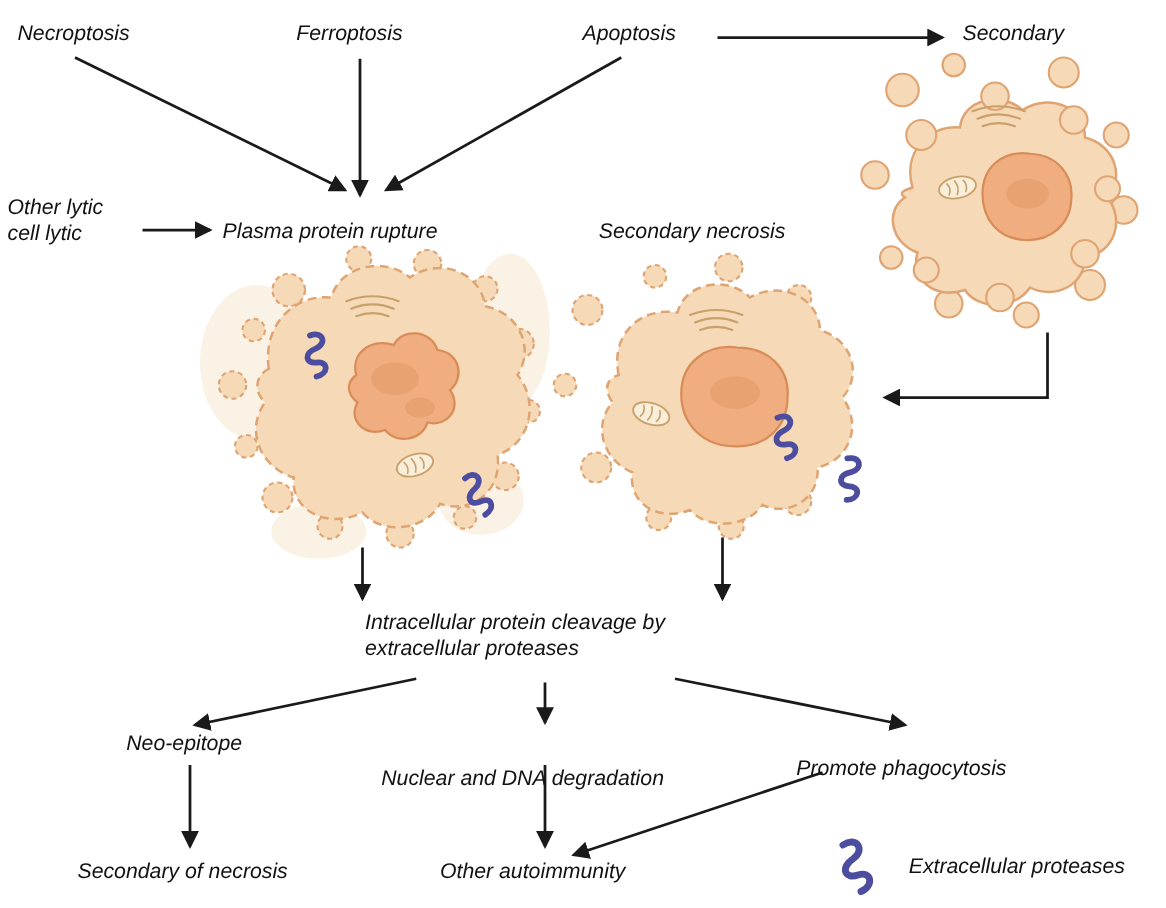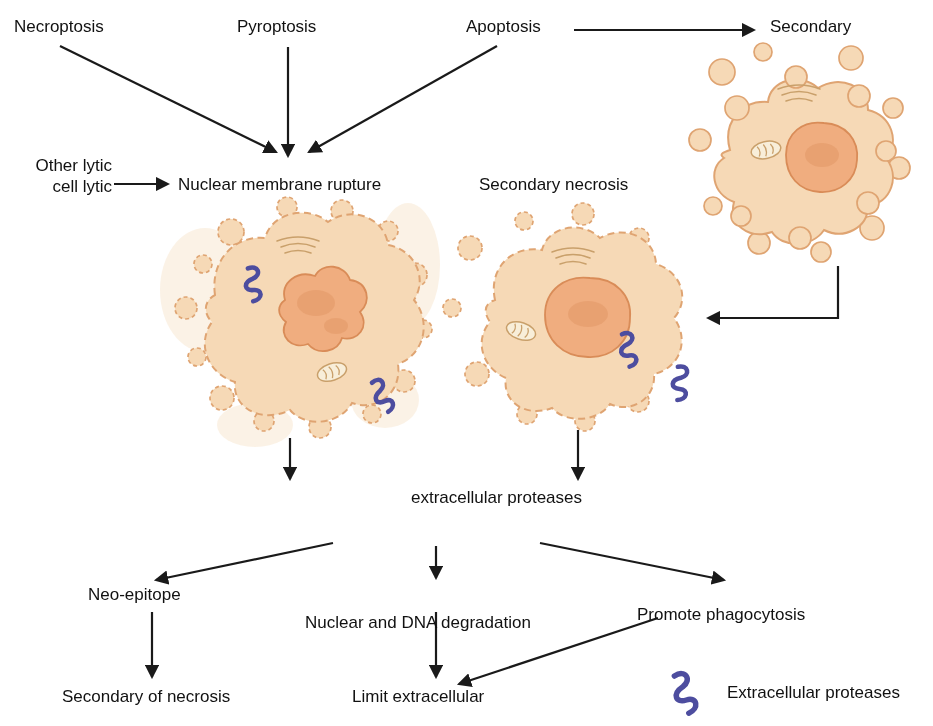--- a/index.html
+++ b/index.html
@@ -1,23 +1,23 @@
 <!DOCTYPE html>
 <html style="--background: #ffffff; --arrow: #1a1a1a; --text: #111111; --cell-fill: #f6d9b6; --cell-outline: #dfa472; --nucleus-fill: #f0ad7f; --nucleus-outline: #d98c58; --organelle-stroke: #c9a06b; --protease-blue: #4d4d9f;"><head>
 <meta charset="utf-8">
 <style>
   html,body{margin:0;padding:0;background:#fff;}
   .canvas{
     position:relative;width:933px;height:726px;overflow:hidden;
     background:var(--background,#fff);
-    font-family:"Liberation Sans",sans-serif;color:var(--text,#111);
+    font-family:"Liberation Sans",sans-serif;color:var(--text,#111);font-style:italic;
   }
   svg.layer{position:absolute;left:0;top:0;}
   .label{position:absolute;font-size:17px;line-height:21px;white-space:nowrap;color:var(--text,#111);}
-  .label.center{text-align:right;white-space:normal;}
+  .label.center{text-align:left;white-space:normal;}
   .line{display:block;}
   .arrow{stroke:var(--arrow,#1a1a1a);stroke-width:2.2;fill:none;}
   .cell-body{fill:var(--cell-fill,#f6d9b6);stroke:var(--cell-outline,#dfa472);stroke-width:2;}
   .dashed{stroke-dasharray:7 4.5;}
   .vesicle{fill:var(--cell-fill,#f6d9b6);stroke:var(--cell-outline,#dfa472);stroke-width:1.7;}
   .vdash{stroke-dasharray:4 3;}
   .nucleus{fill:var(--nucleus-fill,#f0ad7f);stroke:var(--nucleus-outline,#d98c58);stroke-width:1.8;}
   .nucleus-inner{fill:var(--nucleus-outline,#d98c58);opacity:.35;stroke:none;}
   .organelle{fill:#f8eed9;stroke:var(--organelle-stroke,#c9a06b);stroke-width:1.5;}
   .organelle-line{fill:none;stroke:var(--organelle-stroke,#c9a06b);stroke-width:1.3;}
@@ -192,37 +192,38 @@
       <path class="arrow" marker-end="url(#ah)" d="M540 543 L724 580"></path>
       <path class="arrow" marker-end="url(#ah)" d="M152 612 L152 677"></path>
       <path class="arrow" marker-end="url(#ah)" d="M436 612 L436 677"></path>
       <path class="arrow" marker-end="url(#ah)" d="M658 618 L459 684"></path>
     </g>
 
     <use href="#protease" class="protease" transform="translate(672,676) scale(1.2)"></use>
   </svg>
 
   <div class="label" style="left:14px;top:16px">Necroptosis</div>
-  <div class="label" style="left:237px;top:16px">Pyroptosis</div>
+  <div class="label" style="left:237px;top:16px">Ferroptosis</div>
   <div class="label" style="left:466px;top:16px">Apoptosis</div>
   <div class="label" style="left:770px;top:16px">Secondary</div>
 
   <div class="label center" style="left:6px;top:155px;width:106px">
     <span class="line">Other lytic</span>
     <span class="line">cell lytic</span>
   </div>
 
-  <div class="label" style="left:178px;top:174px">Nuclear membrane rupture</div>
+  <div class="label" style="left:178px;top:174px">Plasma protein rupture</div>
   <div class="label" style="left:479px;top:174px">Secondary necrosis</div>
 
   <div class="label center" style="left:292px;top:487px;width:290px">
+    <span class="line">Intracellular protein cleavage by</span>
     <span class="line">extracellular proteases</span>
   </div>
 
-  <div class="label" style="left:88px;top:584px">Neo-epitope</div>
+  <div class="label" style="left:101px;top:584px">Neo-epitope</div>
   <div class="label" style="left:305px;top:612px">Nuclear and DNA degradation</div>
   <div class="label" style="left:637px;top:604px">Promote phagocytosis</div>
 
   <div class="label" style="left:62px;top:686px">Secondary of necrosis</div>
-  <div class="label" style="left:352px;top:686px">Limit extracellular</div>
+  <div class="label" style="left:352px;top:686px">Other autoimmunity</div>
 
   <div class="label" style="left:727px;top:682px">Extracellular proteases</div>
 </div>
 
 </body></html>

